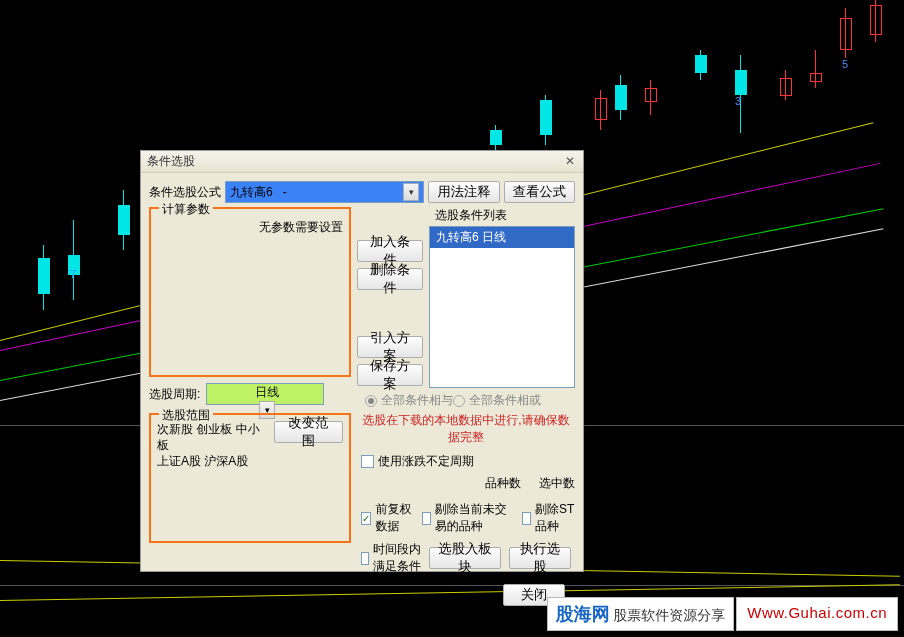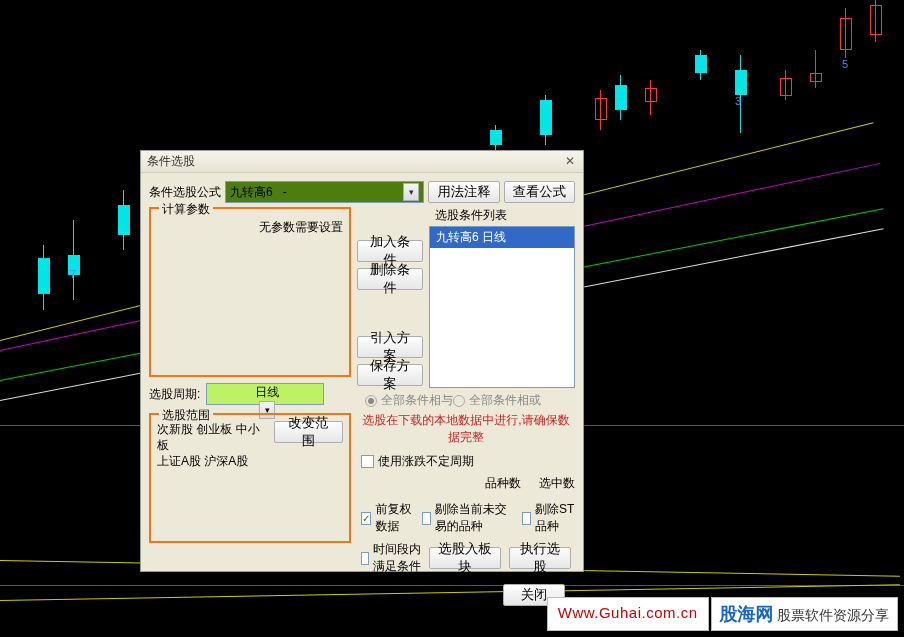--- a/index.html
+++ b/index.html
@@ -14,21 +14,21 @@
     .ma-line { position: absolute; height: 1px; }
     .num { position: absolute; font-size: 11px; color: #4a8cff; }
     
     .dialog { position: absolute; left: 140px; top: 150px; width: 444px; height: 422px; background: #ece9d8; border: 1px solid #999; box-shadow: 1px 1px 0 rgba(0,0,0,.3); z-index: 10; }
     .titlebar { height: 22px; background: linear-gradient(#f5f3ea, #e8e4d3); border-bottom: 1px solid #d0ccbb; display: flex; align-items: center; padding: 0 4px 0 6px; color: #333; }
     .title-text { flex: 1; }
     .close-x { width: 18px; height: 16px; text-align: center; color: #555; cursor: pointer; line-height: 14px; }
     
     .toprow { display: flex; align-items: center; gap: 4px; padding: 8px 8px 4px 8px; }
     .lbl { color: #000; white-space: nowrap; }
-    .combo { flex: 1; height: 22px; border: 1px solid #7b9ebd; background: #4d7c0f; display: flex; align-items: center; padding: 0 4px; position: relative; }
+    .combo { flex: 1; height: 22px; border: 1px solid #7b9ebd; background: #3b82f6; display: flex; align-items: center; padding: 0 4px; position: relative; }
     .combo-text { flex: 1; color: #000; }
     .combo-btn { width: 16px; height: 18px; border: 1px solid #adadad; background: linear-gradient(#f4f4f4,#dcdcdc); text-align: center; font-size: 9px; line-height: 16px; color: #333; }
     .btn { height: 22px; padding: 0 8px; border: 1px solid #adadad; background: linear-gradient(#fdfdfd,#e6e6e6); color: #000; cursor: pointer; display: inline-flex; align-items: center; justify-content: center; border-radius: 2px; }
     .btn.w { min-width: 58px; }
     .btn.w2 { min-width: 66px; font-family: Liberation Mono, monospace; }
     
     .mainarea { display: flex; padding: 0 8px; gap: 6px; }
     .leftcol { width: 202px; }
     .rightcol { flex: 1; }
     
@@ -220,18 +220,18 @@
         </span>
       </div>
       <div class="closerow">
         <button class="btn" style="min-width:62px">关闭</button>
       </div>
     </div>
   </div>
 </div>
 
 <div class="watermark">
-  <div class="wm-box wm-url">Www.Guhai.com.cn</div>
   <div class="wm-box">
     <span class="wm-title">股海网</span>
     <span class="wm-sub">股票软件资源分享</span>
   </div>
+  <div class="wm-box wm-url">Www.Guhai.com.cn</div>
 </div>
 
 </body></html>

